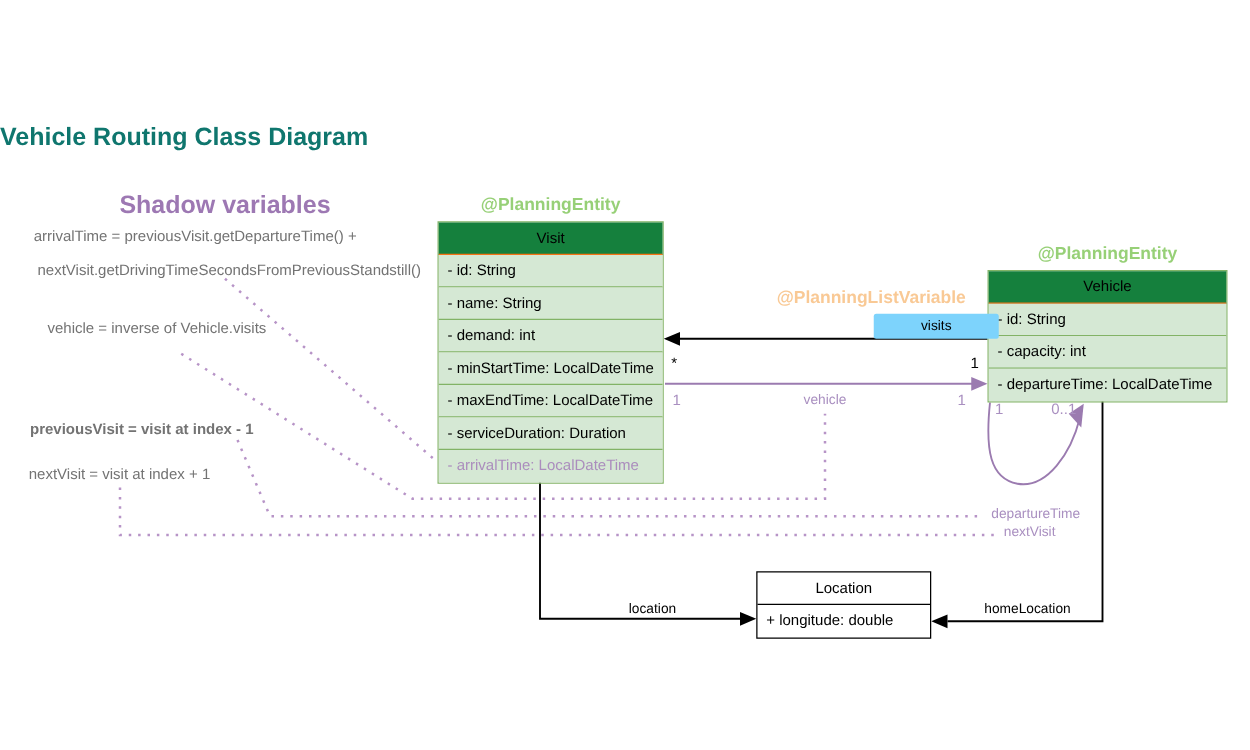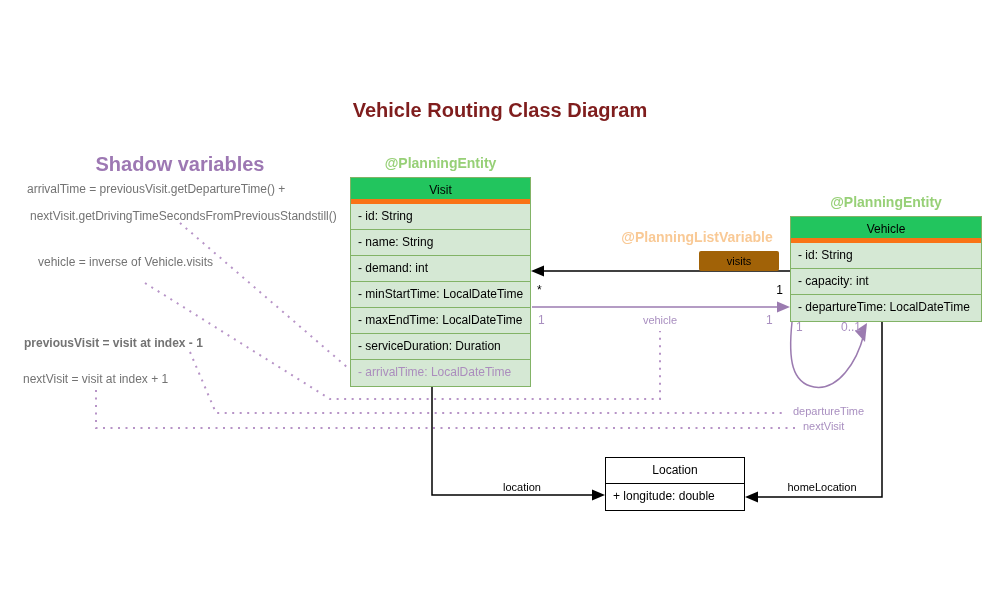--- a/index.html
+++ b/index.html
@@ -2,22 +2,22 @@
 <html><head>
 <meta charset="utf-8">
 <style>
   html,body{margin:0;padding:0;background:#ffffff;}
   #canvas{
     position:relative;width:1000px;height:600px;background:#ffffff;overflow:hidden;
     font-family:"Liberation Sans","DejaVu Sans",sans-serif;color:#000;
   }
   .abs{position:absolute;}
   #title{
-    left:0;top:99px;width:1000px;text-align:center;
-    font-size:20px;font-weight:bold;color:#7f1d1d;
+    left:0;top:99px;width:1000px;
+    font-size:20px;font-weight:bold;color:#0f766e;
   }
   
   #shadow-heading{
     left:60px;top:153px;width:240px;text-align:center;
     font-size:20px;font-weight:bold;color:#9d78b3;
   }
   .shadow-line{font-size:12px;color:#737373;white-space:nowrap;}
   #shadow-line-0{left:27px;top:182px;}
   #shadow-line-1{left:30px;top:209px;}
   #shadow-line-2{left:38px;top:255px;}
@@ -30,37 +30,37 @@
   #listvar-stereotype{left:597px;top:229px;width:200px;color:#f9c995;}
   
   .uml-box{box-sizing:border-box;font-size:12px;}
   .uml-box .uml-header{
     box-sizing:border-box;height:26px;line-height:25px;text-align:center;
   }
   .uml-box .uml-row{
     box-sizing:border-box;height:26px;line-height:25px;padding-left:7px;
     white-space:nowrap;overflow:hidden;
   }
-  .green .uml-header{background:#22c55e;border-bottom:5px solid #f97316;}
+  .green .uml-header{background:#15803d;border-bottom:1px solid #f97316;}
   .green .uml-row{background:#d5e8d4;border-bottom:1px solid #82b366;}
   .green{border:1px solid #82b366;}
   .green .uml-row:last-child{border-bottom:none;}
   #visit-box{left:350px;top:177px;width:181px;}
   #vehicle-box{left:790px;top:216px;width:192px;}
   #location-box{left:605px;top:457px;width:140px;border:1px solid #000;background:#fff;}
   #location-box .uml-header{border-bottom:1px solid #000;}
   #location-box .uml-row{height:26px;}
   .purple-attr{color:#ab8dbd;}
   
   .rel-label{font-size:11px;white-space:nowrap;}
   .mult{font-size:12px;white-space:nowrap;}
   .purple-text{color:#a98fc0;}
   #visits-badge{
-    left:699px;top:251px;width:80px;height:20px;line-height:20px;
-    background:#a16207;text-align:center;font-size:11px;color:#000;border-radius:2px;
+    left:699px;top:251px;width:100px;height:20px;line-height:20px;
+    background:#7dd3fc;text-align:center;font-size:11px;color:#000;border-radius:2px;
   }
   #mult-visits-star{left:537px;top:283px;color:#000;}
   #mult-visits-one{left:765px;top:283px;width:18px;text-align:right;color:#000;}
   #mult-vehicle-left{left:538px;top:313px;}
   #label-vehicle{left:630px;top:314px;width:60px;text-align:center;}
   #mult-vehicle-right{left:766px;top:313px;}
   #mult-loop-one{left:796px;top:320px;}
   #mult-loop-01{left:841px;top:320px;}
   #label-location{left:472px;top:481px;width:100px;text-align:center;color:#000;}
   #label-homelocation{left:772px;top:481px;width:100px;text-align:center;color:#000;}

